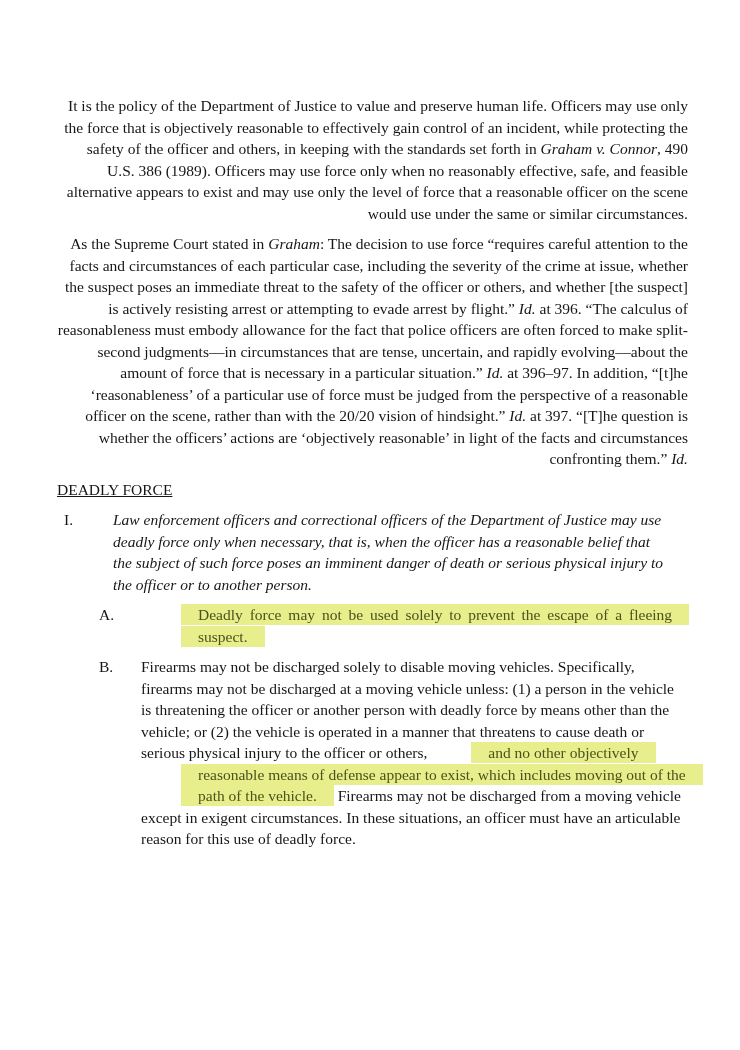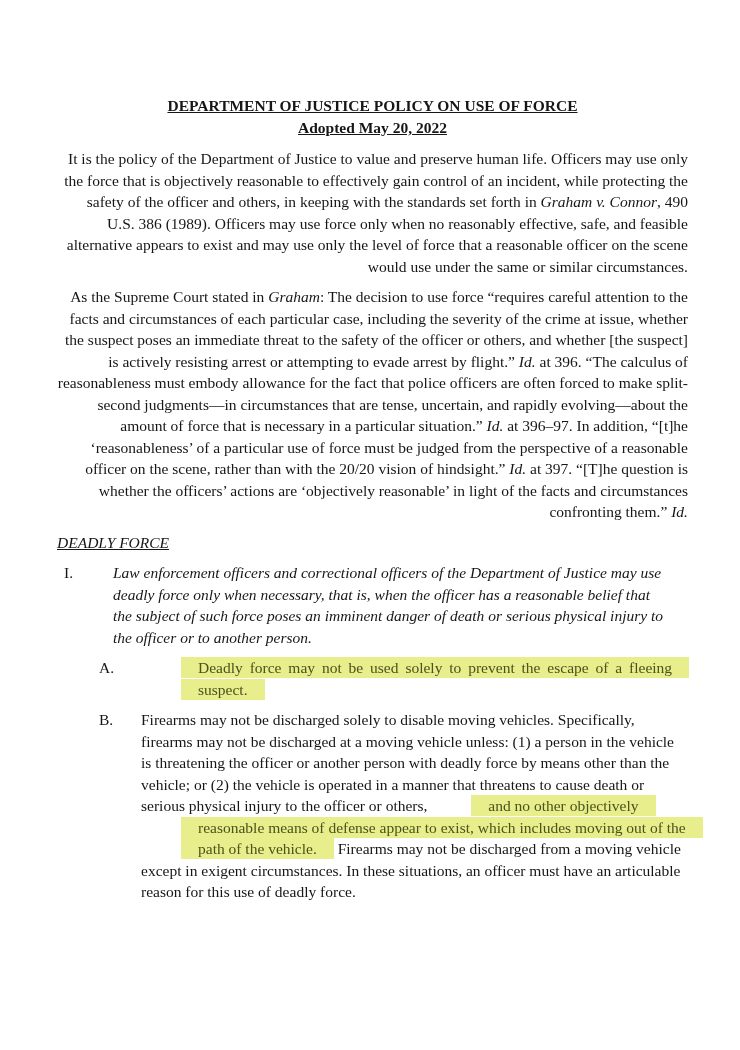--- a/index.html
+++ b/index.html
@@ -29,21 +29,20 @@
     text-decoration: underline;
   }
   p.body-para {
     margin: 0 0 9px 0;
     max-width: 631px;
     text-align: right;
   }
   .section-heading {
     text-decoration: underline;
     margin: 3px 0 9px 0;
-    font-style: italic;
   }
   .outline-item {
     display: flex;
     margin: 0 0 9px 0;
   }
   .outline-item.level1 { margin-left: 7px; }
   .outline-item.level1 .item-label { flex: none; width: 49px; }
   .outline-item.level1 .item-text { width: 552px; font-style: italic; }
   .outline-item.level2 { margin-left: 42px; }
   .outline-item.level2 .item-label { flex: none; width: 42px; }
@@ -60,24 +59,20 @@
     box-decoration-break: clone;
     margin-left: 40px;
     -webkit-box-decoration-break: clone;
   }
 </style>
 </head>
 <body>
 
 <div class="page">
 
-  <div class="title-block">
-    <div class="title-line">DEPARTMENT OF JUSTICE POLICY ON USE OF FORCE</div>
-    <div class="title-line">Adopted May 20, 2022</div>
-  </div>
 
   <p class="body-para"><span class="seg-normal">It is the policy of the Department of Justice to value and preserve human life. Officers may use only the force that is objectively reasonable to effectively gain control of an incident, while protecting the safety of the officer and others, in keeping with the standards set forth in </span><span class="seg-italic">Graham v. Connor</span><span class="seg-normal">, 490 U.S. 386 (1989). Officers may use force only when no reasonably effective, safe, and feasible alternative appears to exist and may use only the level of force that a reasonable officer on the scene would use under the same or similar circumstances.</span></p>
 
   <p class="body-para"><span class="seg-normal">As the Supreme Court stated in </span><span class="seg-italic">Graham</span><span class="seg-normal">:  The decision to use force “requires careful attention to the facts and circumstances of each particular case, including the severity of the crime at issue, whether the suspect poses an immediate threat to the safety of the officer or others, and whether [the suspect] is actively resisting arrest or attempting to evade arrest by flight.” </span><span class="seg-italic">Id.</span><span class="seg-normal"> at 396. “The calculus of reasonableness must embody allowance for the fact that police officers are often forced to make split-second judgments—in circumstances that are tense, uncertain, and rapidly evolving—about the amount of force that is necessary in a particular situation.” </span><span class="seg-italic">Id.</span><span class="seg-normal"> at 396–97. In addition, “[t]he ‘reasonableness’ of a particular use of force must be judged from the perspective of a reasonable officer on the scene, rather than with the 20/20 vision of hindsight.” </span><span class="seg-italic">Id.</span><span class="seg-normal"> at 397. “[T]he question is whether the officers’ actions are ‘objectively reasonable’ in light of the facts and circumstances confronting them.” </span><span class="seg-italic">Id.</span></p>
 
 
   <div class="section-heading">DEADLY FORCE</div>
 
   <div class="outline-item level1">
     <div class="item-label">I.</div>

